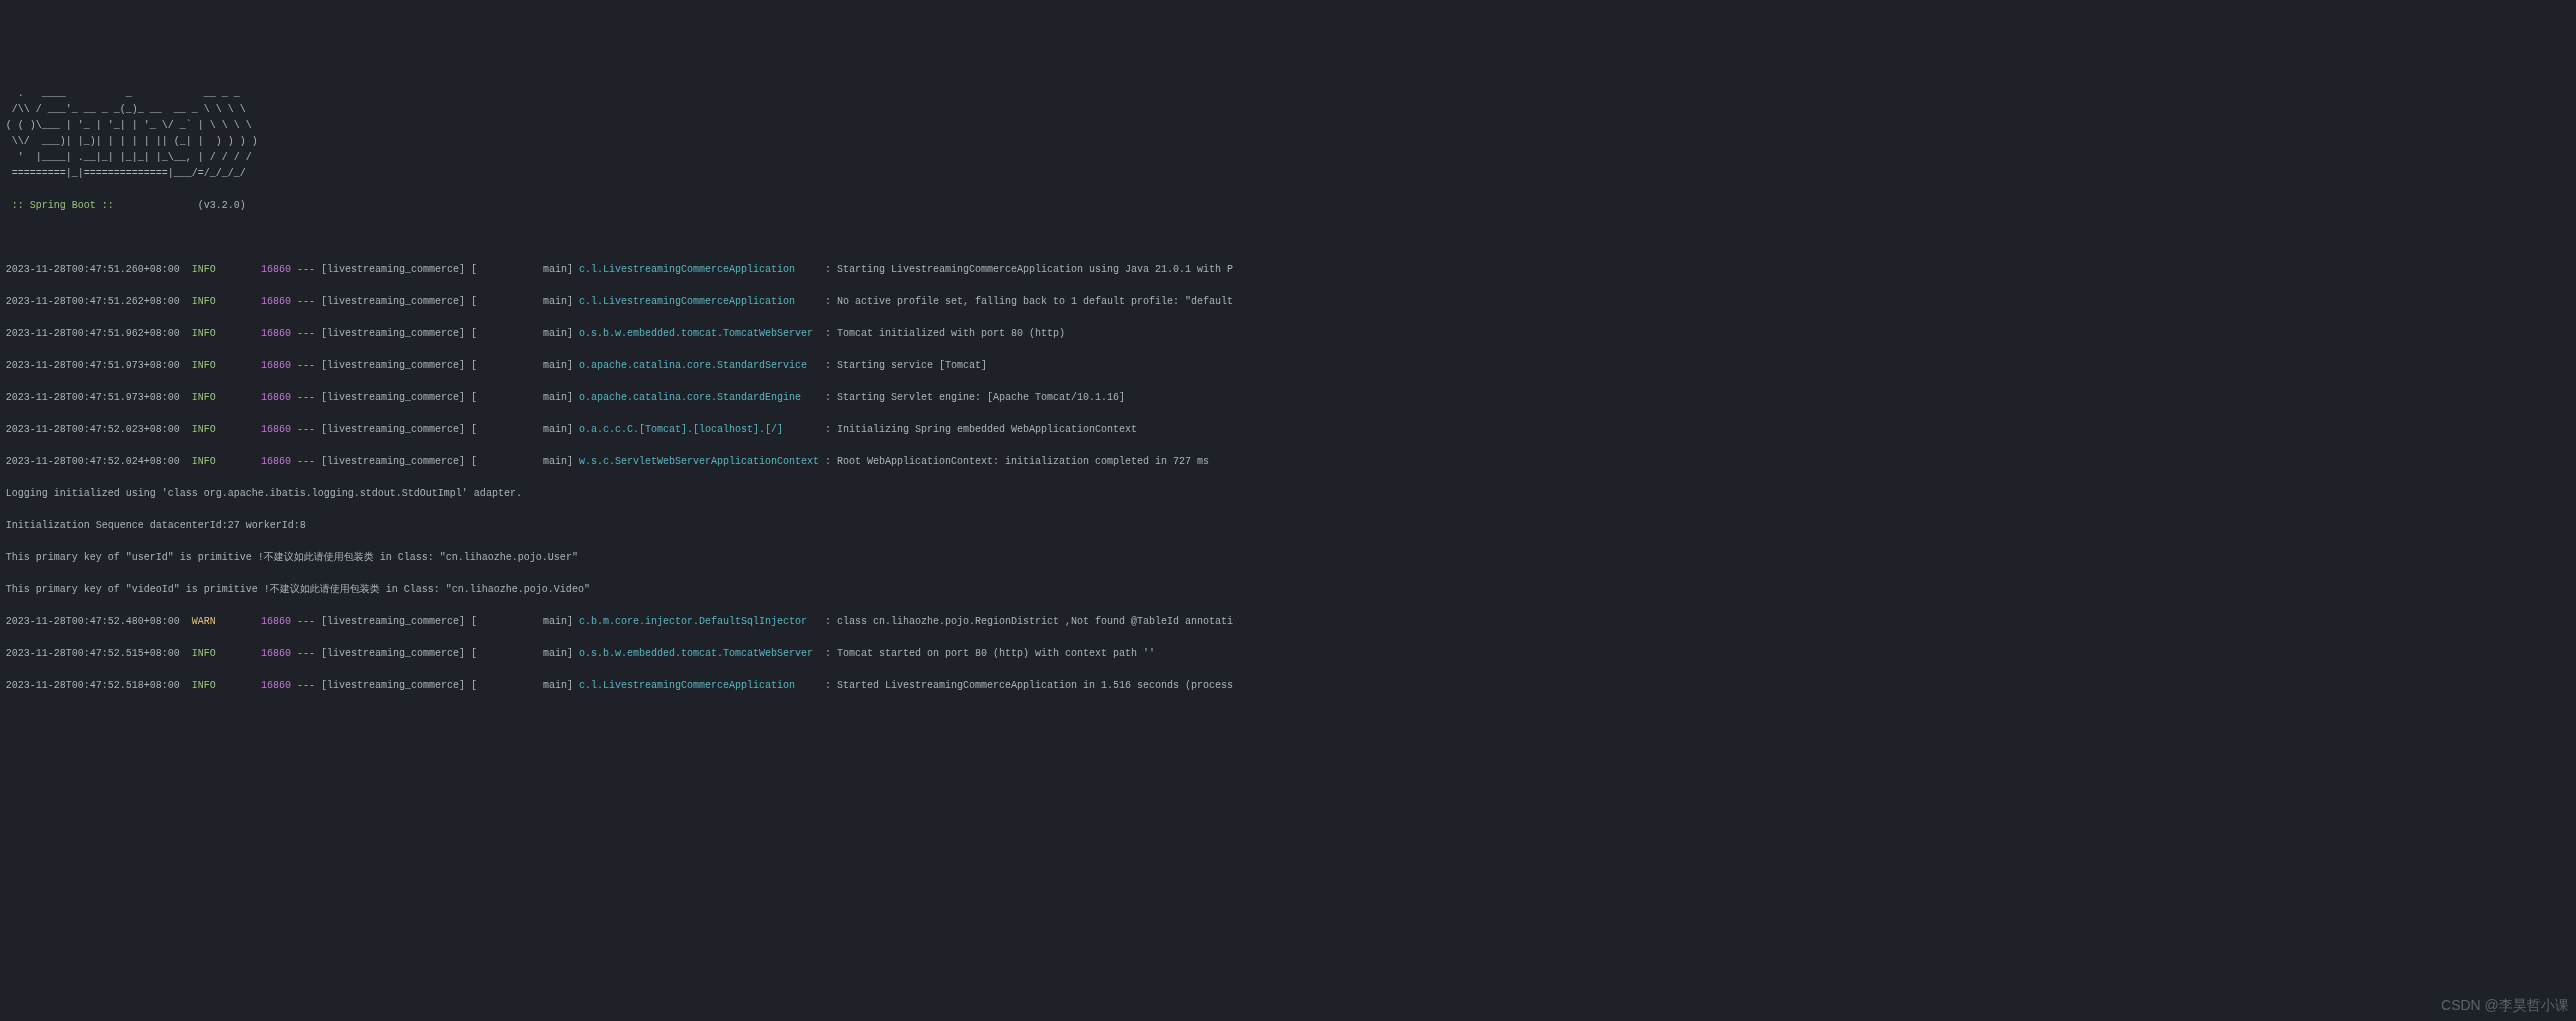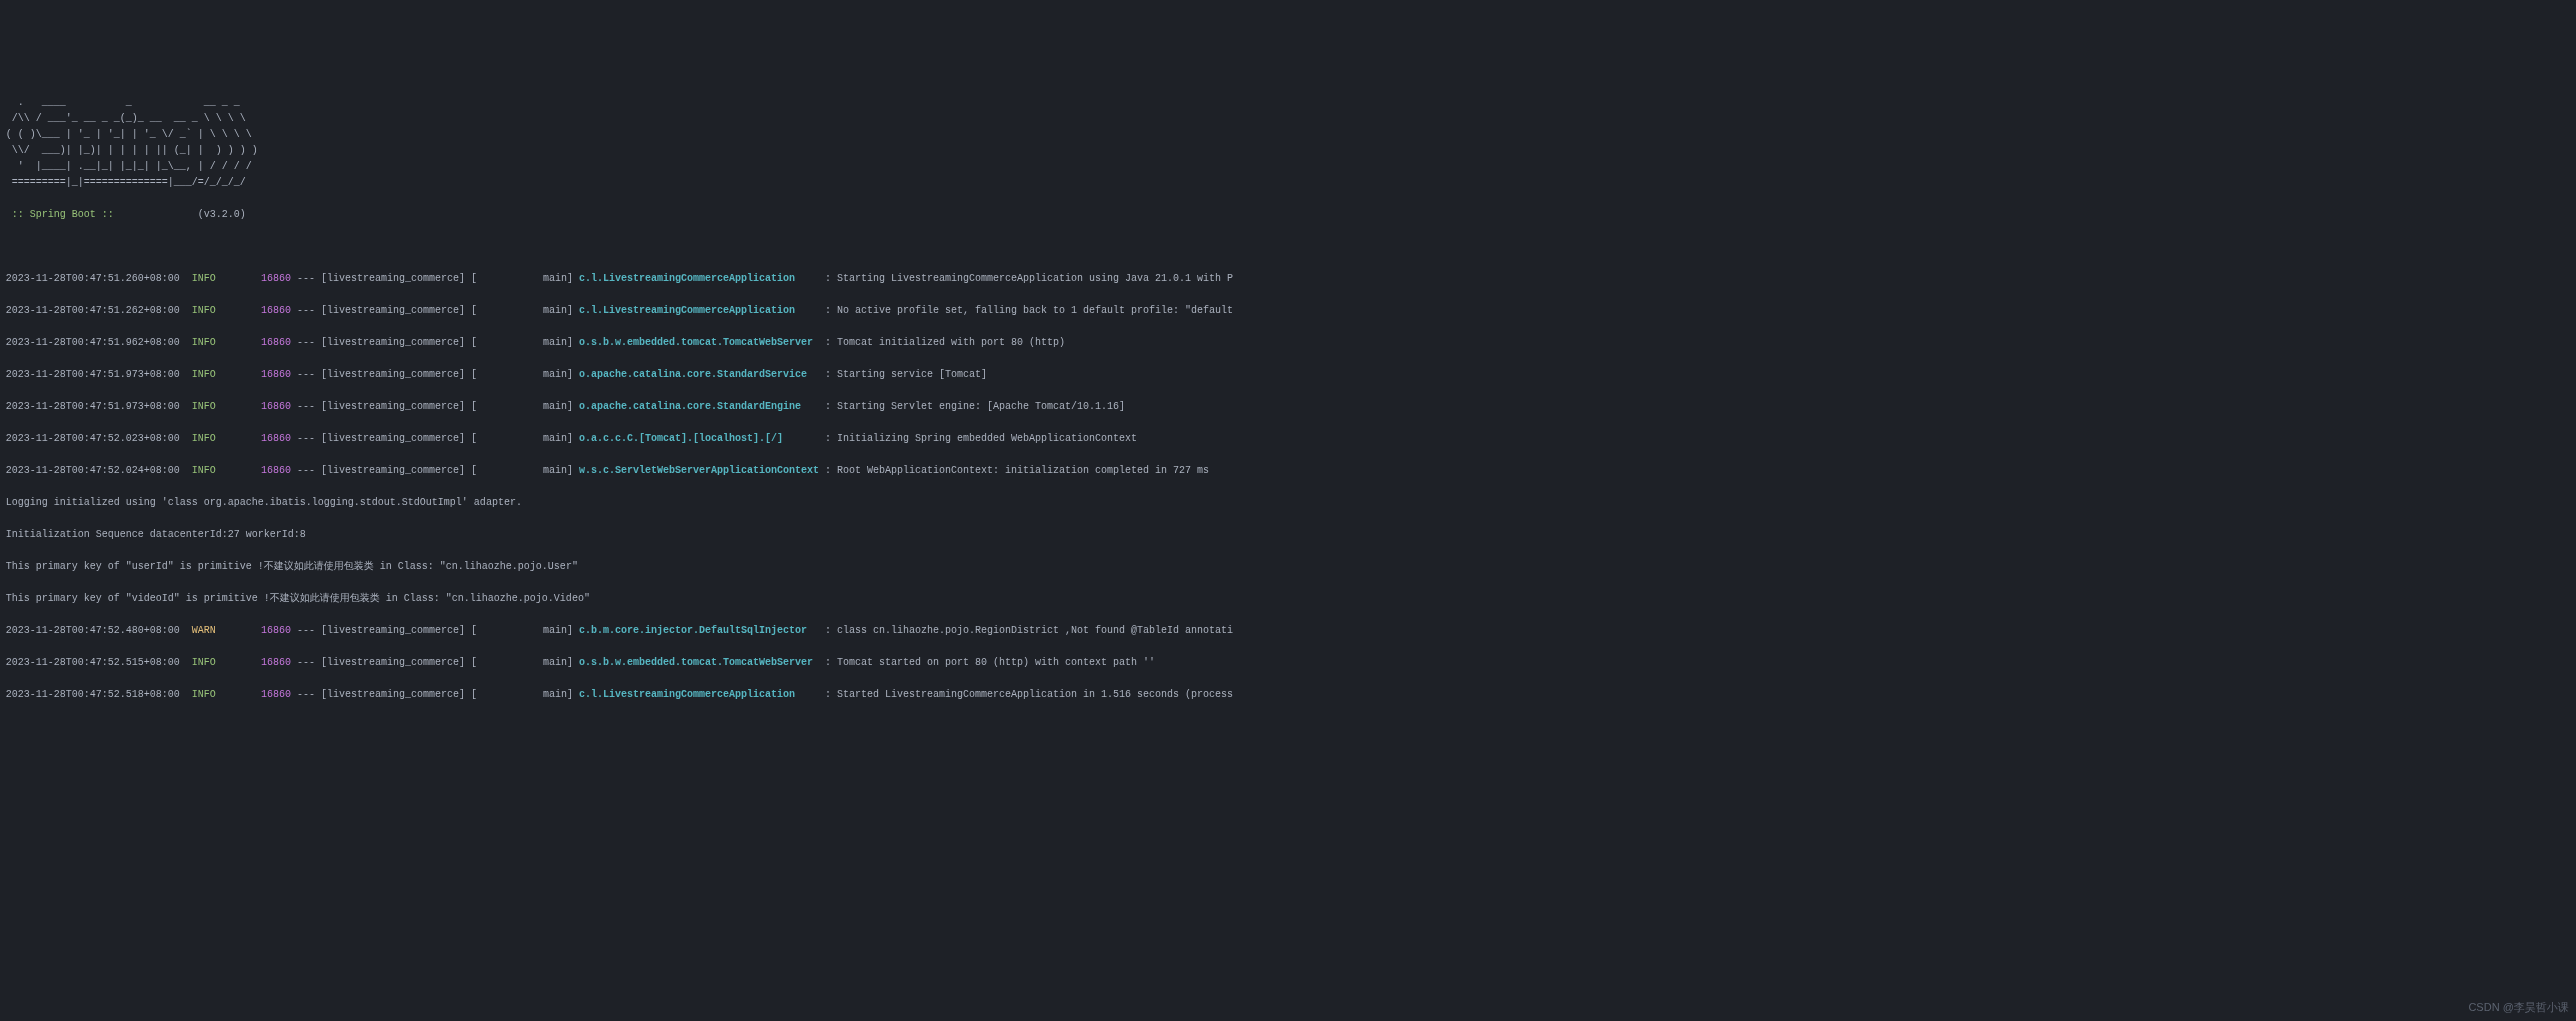--- a/index.html
+++ b/index.html
@@ -12,21 +12,20 @@
       color: #abb2bf;
       font-family: 'Consolas', 'Monaco', 'Courier New', monospace;
       font-size: 10px;
       line-height: 1.6;
       white-space: pre;
       overflow-x: auto;
       padding: 5.8px 5.8px;
     }
     .ascii-art {
       color: #abb2bf;
-      margin-top: 9px;
     }
     .spring-boot-label {
       color: #98c379;
     }
     .version {
       color: #abb2bf;
     }
     .log-line {
       white-space: pre;
     }
@@ -43,34 +42,33 @@
     }
     .pid {
       color: #c678dd;
       margin-left: 39px;
     }
     .thread {
       color: #abb2bf;
     }
     .logger-cyan {
       color: #56b6c2;
-      font-weight: bold;
     }
     .msg {
       color: #abb2bf;
     }
     .plain-text {
       color: #abb2bf;
     }
     .watermark {
       position: fixed;
       bottom: 4.3px;
       right: 7.2px;
       color: #5c6370;
-      font-size: 11px;
+      font-size: 14px;
       font-family: sans-serif;
     }
     .chinese {
       color: #abb2bf;
     }
   </style>
 </head>
 <body>
 
 

